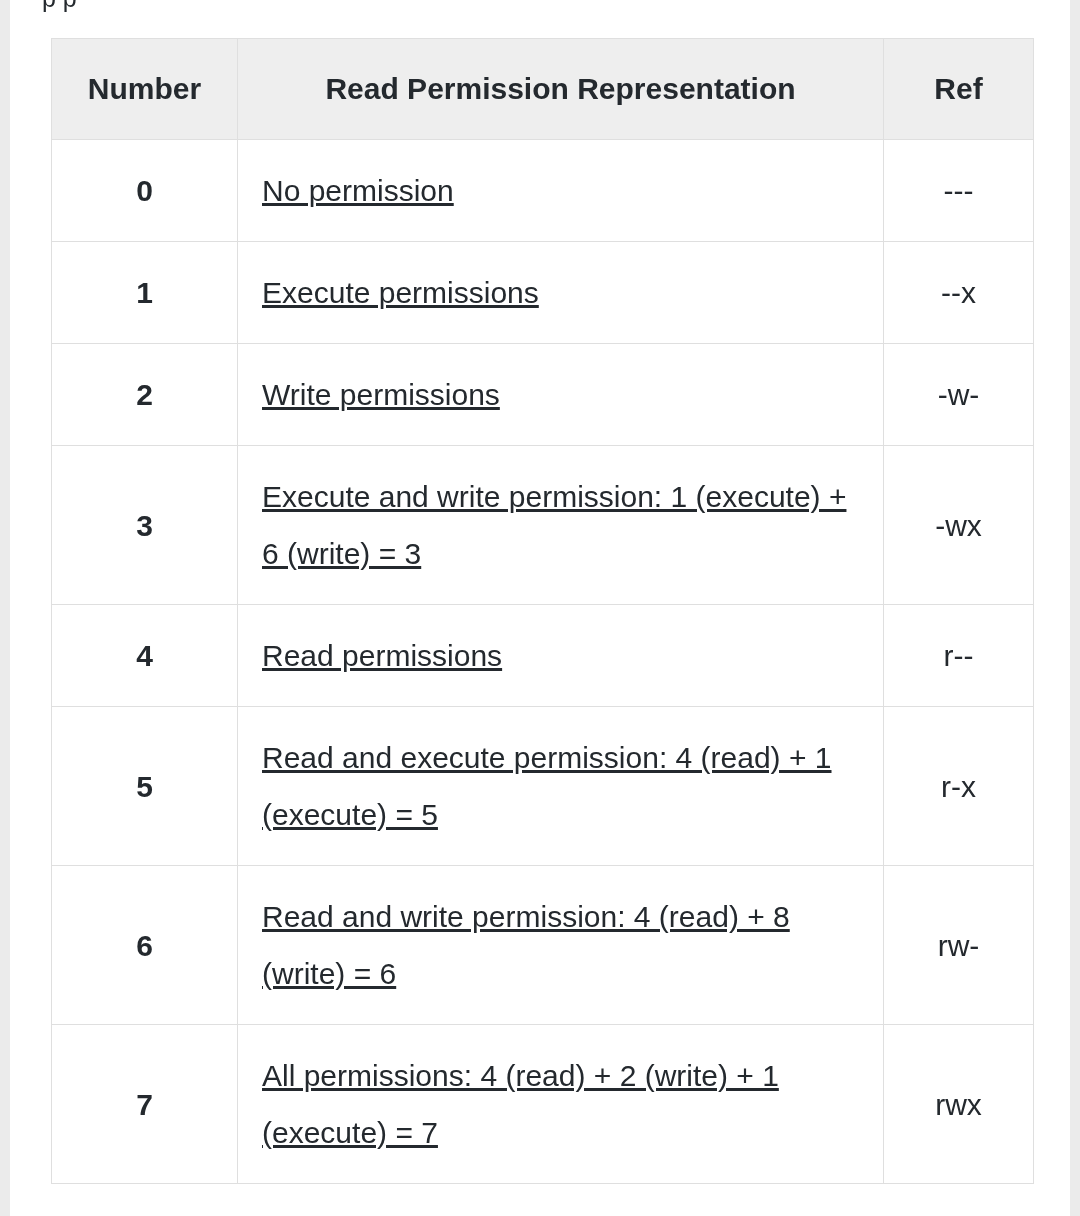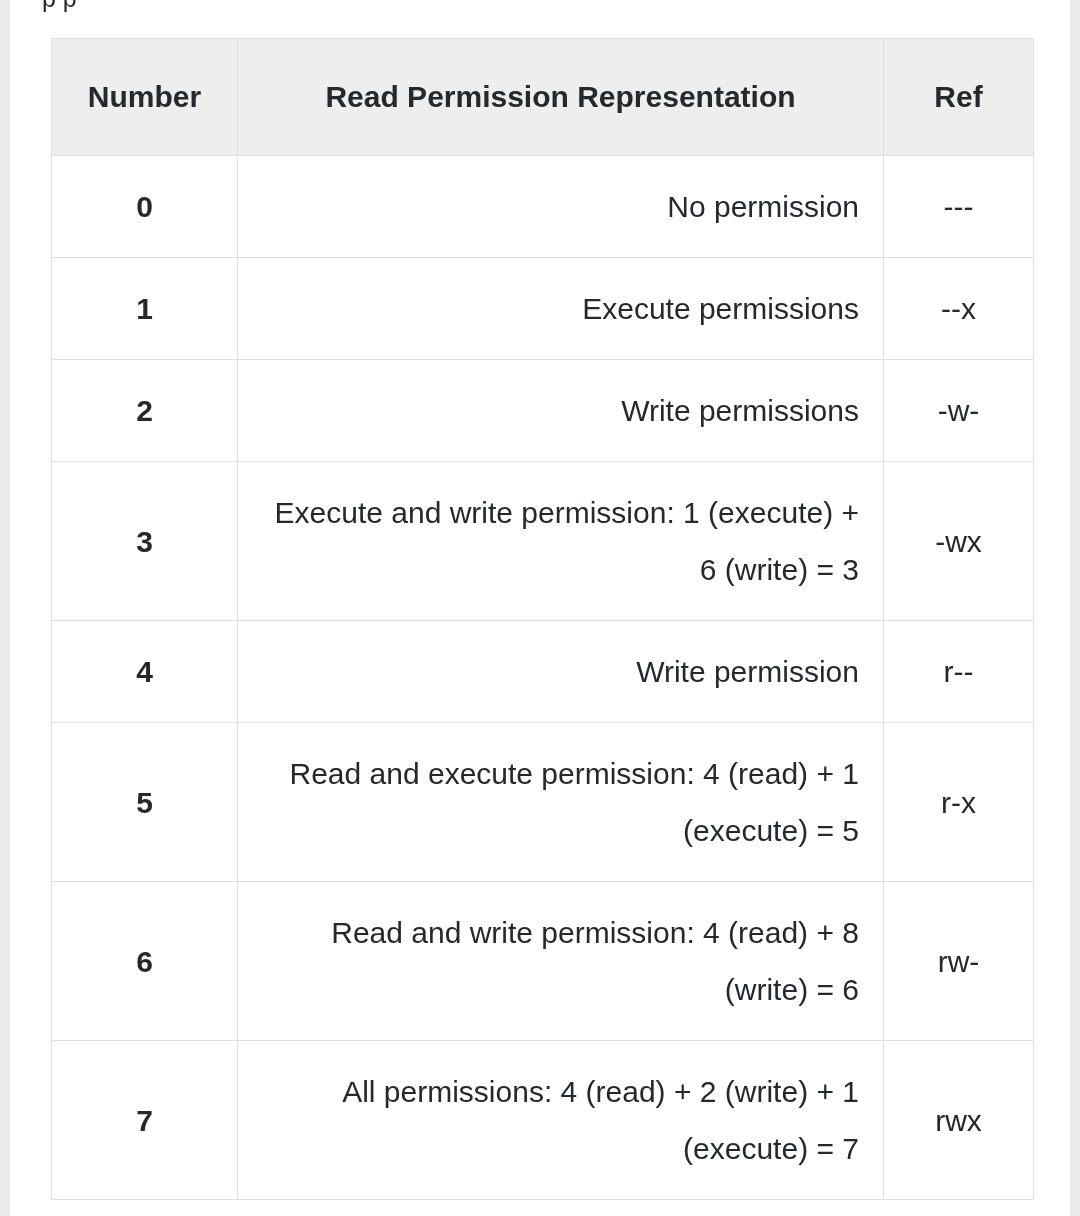--- a/index.html
+++ b/index.html
@@ -59,44 +59,45 @@
   table.perm-table col.col-desc   { width: 646px; }
   table.perm-table col.col-ref    { width: 150px; }
 
   table.perm-table thead th {
     background: #eeeeee;
     color: #24292e;
     font-weight: bold;
     font-size: 30px;
     line-height: 36px;
     text-align: center;
-    padding: 40px 10px;
+    padding: 32px 10px;
     border: 1px solid #dfdfdf;
     vertical-align: middle;
   }
 
   table.perm-table tbody td {
     color: #24292e;
     font-size: 30px;
     line-height: 57px;
     border: 1px solid #dfdfdf;
     vertical-align: middle;
     background: #ffffff;
   }
 
   table.perm-table tbody td.cell-number {
     text-align: center;
     font-weight: bold;
     padding: 22px 10px;
   }
 
   table.perm-table tbody td.cell-desc {
-    text-align: right;
+    text-align: left;
     font-weight: normal;
     padding: 22px 24px;
+    text-decoration: underline;
   }
 
   table.perm-table tbody td.cell-ref {
     text-align: center;
     font-weight: normal;
     padding: 22px 10px;
     white-space: pre;
   }
 </style>
 </head>
@@ -136,21 +137,21 @@
           <td class="cell-desc">Write permissions</td>
           <td class="cell-ref">-w-</td>
         </tr>
         <tr>
           <td class="cell-number">3</td>
           <td class="cell-desc">Execute and write permission: 1 (execute) + 6 (write) = 3</td>
           <td class="cell-ref">-wx</td>
         </tr>
         <tr>
           <td class="cell-number">4</td>
-          <td class="cell-desc">Write permission</td>
+          <td class="cell-desc">Read permissions</td>
           <td class="cell-ref">r--</td>
         </tr>
         <tr>
           <td class="cell-number">5</td>
           <td class="cell-desc">Read and execute permission: 4 (read) + 1 (execute) = 5</td>
           <td class="cell-ref">r-x</td>
         </tr>
         <tr>
           <td class="cell-number">6</td>
           <td class="cell-desc">Read and write permission: 4 (read) + 8 (write) = 6</td>

